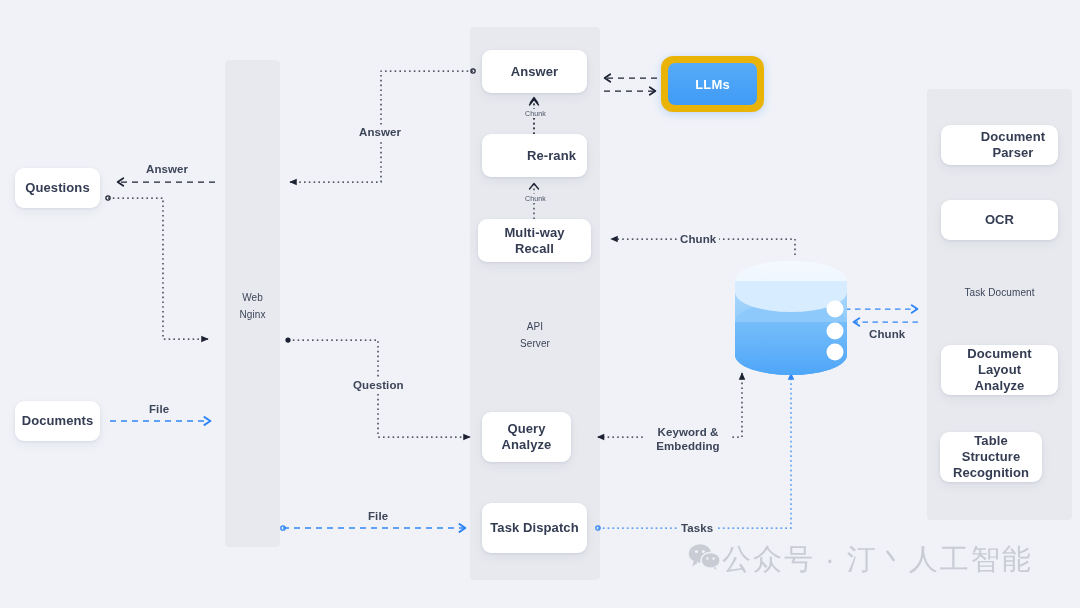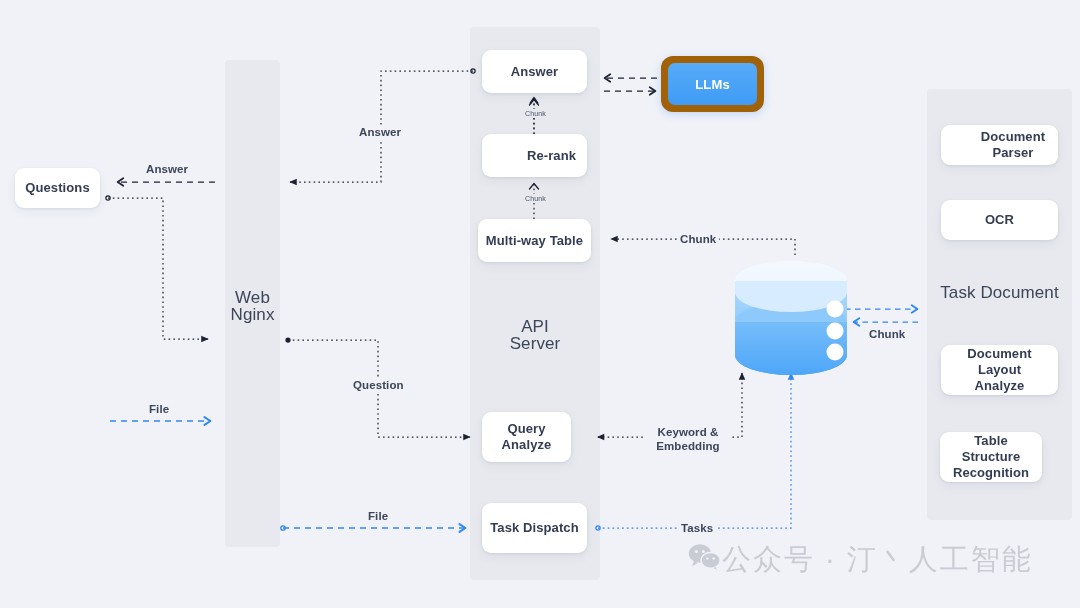--- a/index.html
+++ b/index.html
@@ -30,21 +30,21 @@
   
   .band {
     position: absolute;
     background: #e7e9ee;
     border-radius: 4px;
   }
   .band-label {
     position: absolute;
     text-align: center;
     color: #3d4559;
-    font-size: 17px;
+    font-size: 10px;
     line-height: 17px;
     font-weight: 500;
     letter-spacing: .1px;
   }
   
   .node {
     position: absolute;
     background: #ffffff;
     border-radius: 9px;
     box-shadow: 0 1px 3px rgba(30,45,90,.09), 0 4px 12px rgba(30,45,90,.05);
@@ -56,21 +56,21 @@
     font-size: 13px;
     font-weight: 600;
     line-height: 16px;
     letter-spacing: .1px;
     box-sizing: border-box;
     padding: 4px 6px;
   }
   
   .llm-outer {
     position: absolute;
-    background: #a16207;
+    background: #eab308;
     border-radius: 12px;
     padding: 7px;
     box-sizing: border-box;
     box-shadow: 0 2px 8px rgba(60,140,255,.28);
   }
   .llm-inner {
     width: 100%;
     height: 100%;
     background: #4aa3f7;
     background: linear-gradient(180deg,#57abf8 0%,#3f9bf5 100%);
@@ -268,26 +268,27 @@
 
   <div class="band-label" style="left:470px; top:318px; width:130px;">
     <div>API</div>
     <div>Server</div>
   </div>
 
   <div class="band-label" style="left:927px; top:284px; width:145px;">Task Document</div>
 
   <div class="node" style="left:15px; top:168px; width:85px; height:40px;">Questions</div>
 
+  <div class="node" style="left:15px; top:401px; width:85px; height:40px;">Documents</div>
 
   <div class="node" style="left:482px; top:50px; width:105px; height:43px;">Answer</div>
 
   <div class="node" style="left:482px; top:134px; width:105px; height:43px;padding-left:40px;">Re-rank</div>
 
-  <div class="node" style="left:478px; top:219px; width:113px; height:43px;">Multi-way Table</div>
+  <div class="node" style="left:478px; top:219px; width:113px; height:43px;">Multi-way Recall</div>
 
   <div class="node" style="left:482px; top:412px; width:89px; height:50px; flex-direction:column;">
     <span>Query</span>
     <span>Analyze</span>
   </div>
 
   <div class="node" style="left:482px; top:503px; width:105px; height:50px;">Task Dispatch</div>
 
   <div class="llm-outer" style="left:661px; top:56px; width:103px; height:56px;">
     <div class="llm-inner">LLMs</div>

